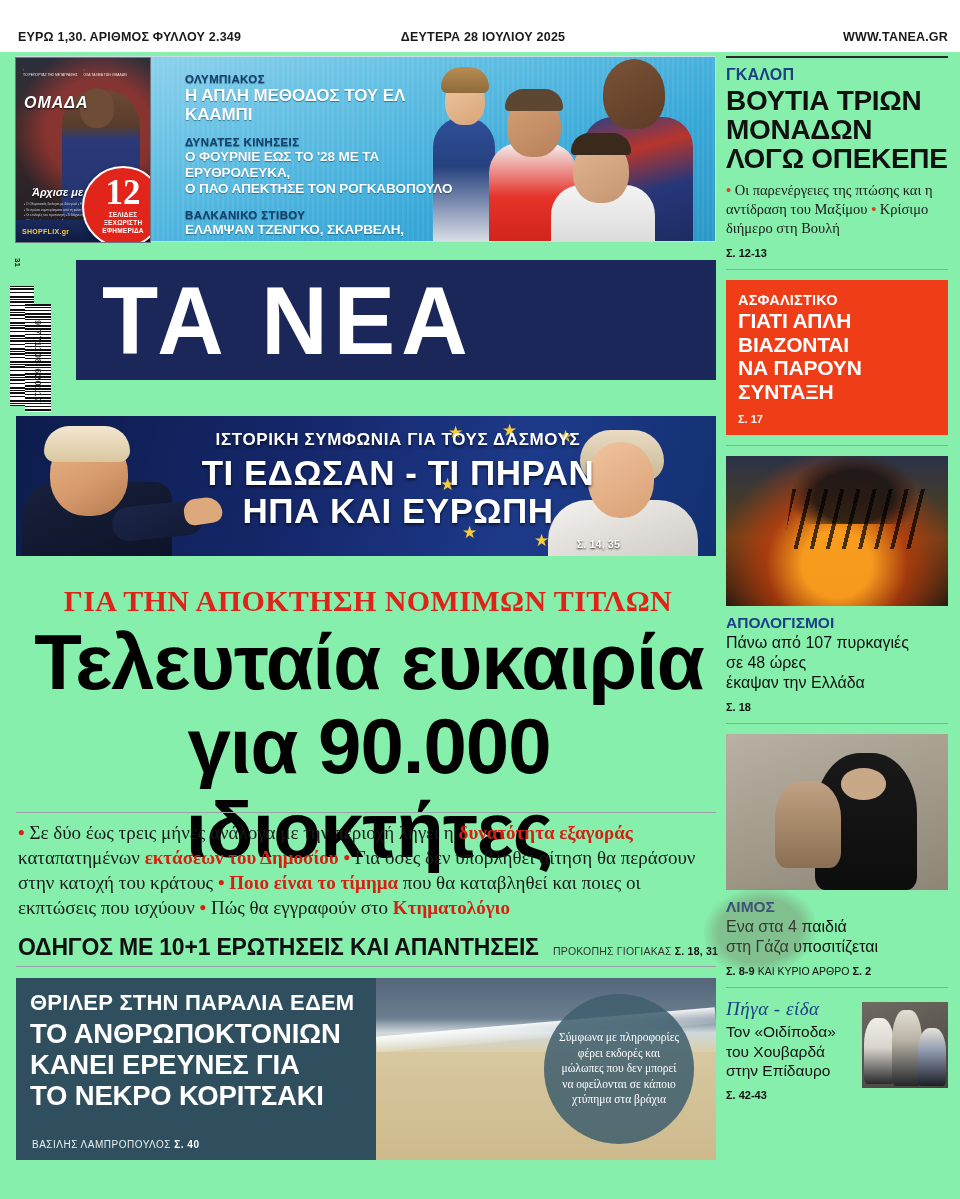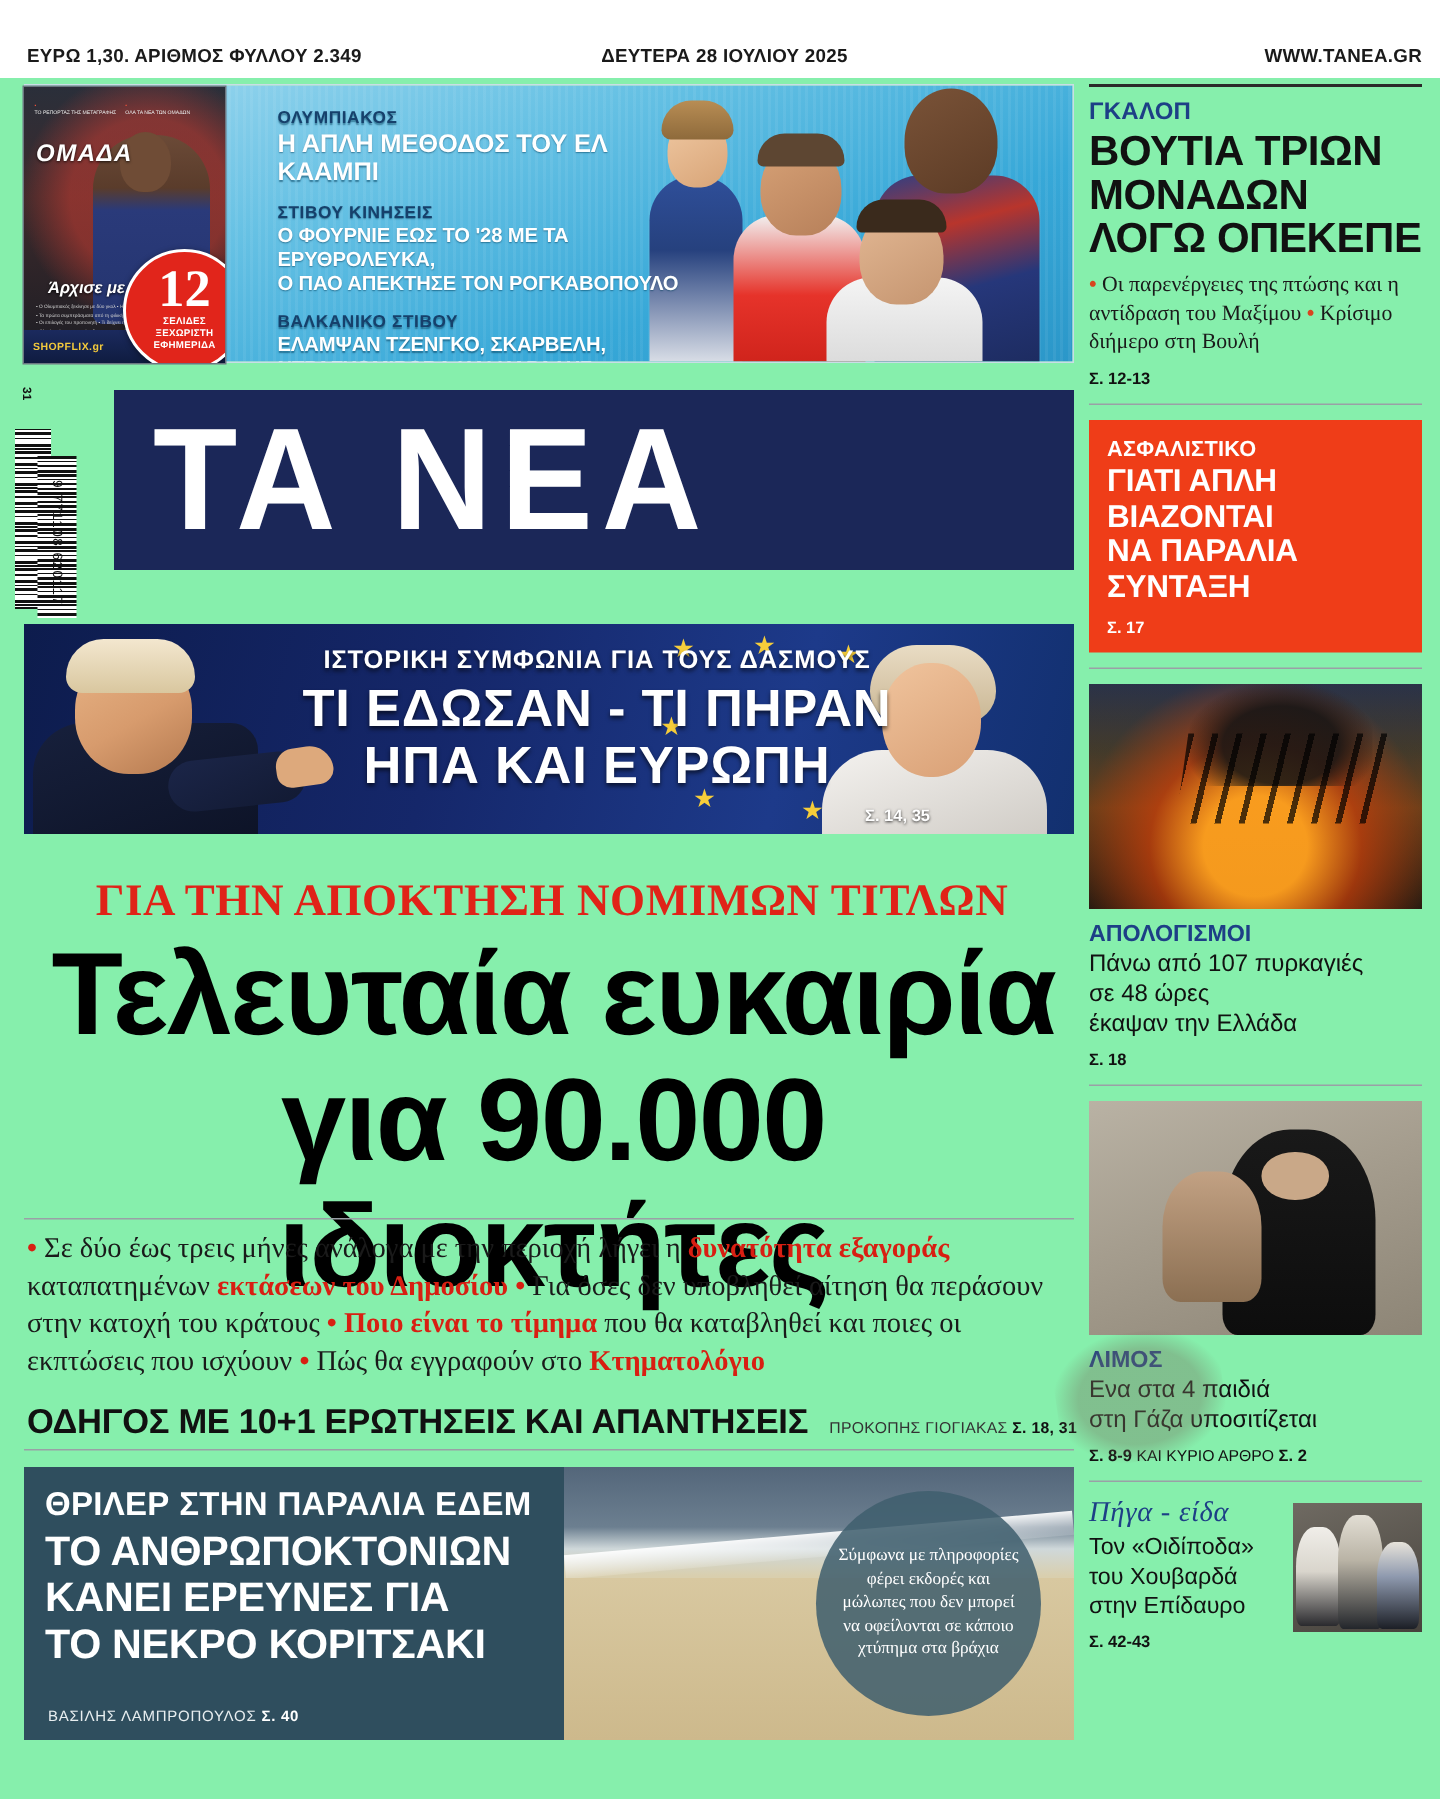--- a/index.html
+++ b/index.html
@@ -518,21 +518,21 @@
       <div class="ath" style="left:158px; top:84px; width:56px; height:64px; background:linear-gradient(150deg,#e3b894,#c59570);"></div>
       <div class="ath" style="left:156px; top:78px; width:60px; height:22px; background:#3a2a1c; border-radius:30px 30px 6px 6px;"></div>
     </div>
 
     <div class="sb-text">
       <div class="sb-block">
         <div class="sb-kicker">ΟΛΥΜΠΙΑΚΟΣ</div>
         <div class="sb-head">Η ΑΠΛΗ ΜΕΘΟΔΟΣ ΤΟΥ ΕΛ ΚΑΑΜΠΙ</div>
       </div>
       <div class="sb-block">
-        <div class="sb-kicker">ΣΤΙΒΟΥ ΚΙΝΗΣΕΙΣ</div>
+        <div class="sb-kicker">ΔΥΝΑΤΕΣ ΚΙΝΗΣΕΙΣ</div>
         <div class="sb-head small">Ο ΦΟΥΡΝΙΕ ΕΩΣ ΤΟ '28 ΜΕ ΤΑ ΕΡΥΘΡΟΛΕΥΚΑ,</div>
         <div class="sb-head small" style="margin-top:-12px;">Ο ΠΑΟ ΑΠΕΚΤΗΣΕ ΤΟΝ ΡΟΓΚΑΒΟΠΟΥΛΟ</div>
       </div>
       <div class="sb-block">
         <div class="sb-kicker">ΒΑΛΚΑΝΙΚΟ ΣΤΙΒΟΥ</div>
         <div class="sb-head small">ΕΛΑΜΨΑΝ ΤΖΕΝΓΚΟ, ΣΚΑΡΒΕΛΗ,</div>
         <div class="sb-head small" style="margin-top:-12px;">ΝΤΡΑΓΚΟΜΙΡΟΒΑ ΚΑΙ ΚΑΡΑΛΗΣ</div>
       </div>
     </div>
   </div>
@@ -664,21 +664,21 @@
       <div class="sb-ref">Σ. 12-13</div>
     </div>
 
     <div class="sb-rule"></div>
 
     <div class="redbox">
       <div class="rb-kick">ΑΣΦΑΛΙΣΤΙΚΟ</div>
       <div class="rb-head">
         <div>ΓΙΑΤΙ ΑΠΛΗ</div>
         <div>ΒΙΑΖΟΝΤΑΙ</div>
-        <div>ΝΑ ΠΑΡΑΛΙΑ</div>
+        <div>ΝΑ ΠΑΡΟΥΝ</div>
         <div>ΣΥΝΤΑΞΗ</div>
       </div>
       <div class="rb-ref">Σ. 17</div>
     </div>
 
     <div class="sb-rule"></div>
 
     <div>
       <div class="sb-photo">
         <div class="fire-img"></div>

